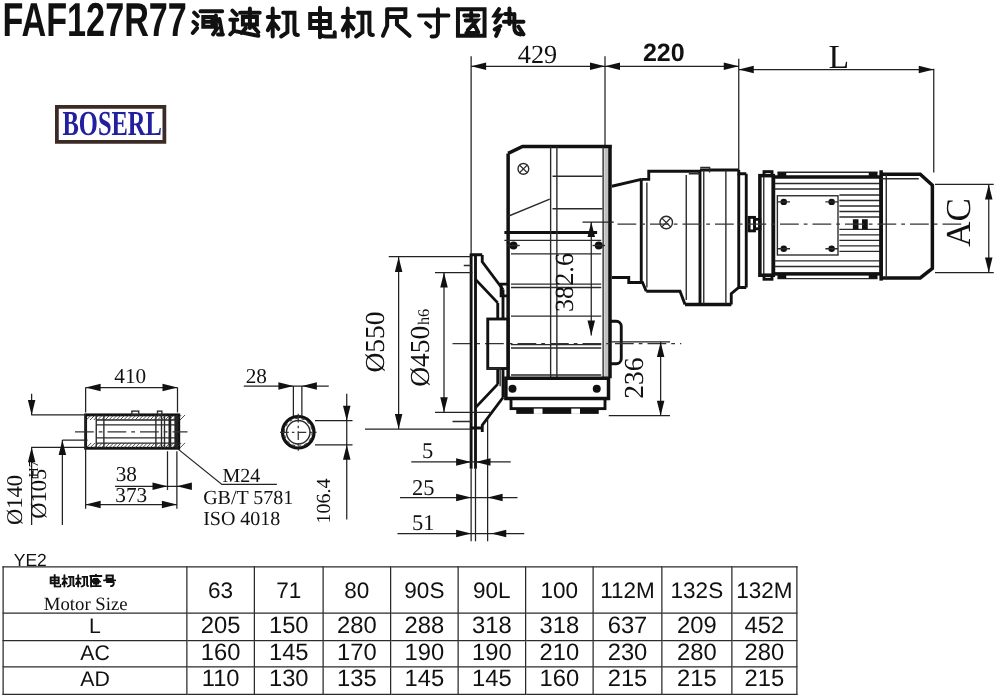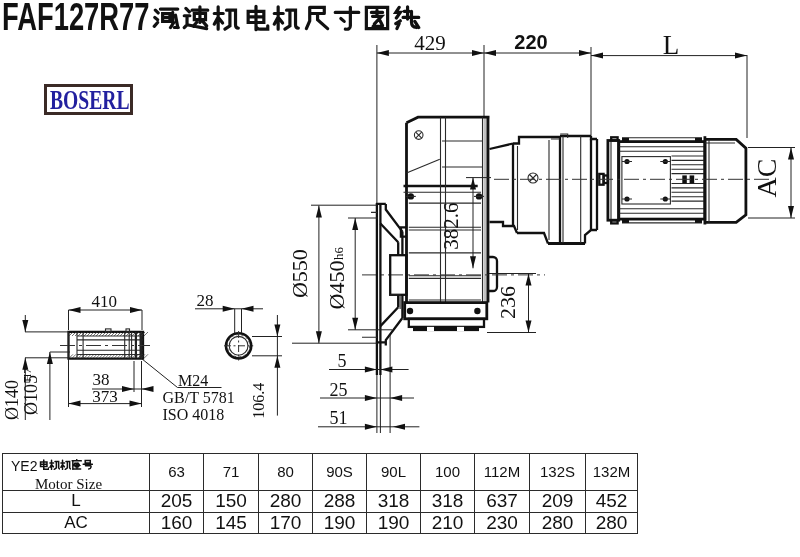--- a/index.html
+++ b/index.html
@@ -8,21 +8,21 @@
 .t{stroke:#2a2a2a;stroke-width:1.1;fill:none}
 .o{stroke:#111;stroke-width:2.8;fill:none}
 .o2{stroke:#111;stroke-width:2.3;fill:none}
 .cl{stroke:#333;stroke-width:1;fill:none;stroke-dasharray:15 4 3 4}
 .clt{stroke:#333;stroke-width:1;fill:none;stroke-dasharray:7 2.5 2 2.5}
 .ah{fill:#111;stroke:none}
 .ts{font-family:"Liberation Serif",serif;fill:#111}
 svg text{fill:#111}
 #tbl{position:absolute;left:2px;top:453px;border-collapse:collapse;table-layout:fixed}
 #tbl td{border:1.5px solid #2b2b2b;text-align:center;vertical-align:middle;font-size:19px;line-height:20.6px;padding:0;height:20.6px;overflow:hidden}
-#tbl td.hv{font-size:15px}
+#tbl td.hv{font-size:18px}
 #tbl td.lbl{font-size:17px}
 #tbl td#hcell{height:36px}
 </style>
 </head>
 <body>
 
 <div style="position:absolute;left:2px;top:-4px;font-size:38px;font-weight:bold;white-space:nowrap;transform:scaleX(0.72);transform-origin:left top">FAF127R77</div>
 <svg width="28" height="28" style="position:absolute;left:152px;top:4px" viewBox="0 0 100 100">
     <path d="M12,22 L22,32 M10,48 L20,56 M8,80 L20,66 M30,18 H92 M38,34 H64 V62 H38 Z M38,48 H64 M74,30 V70 M66,84 L78,66 M84,40 L92,84 M80,84 L94,84" fill="none" stroke="#111" stroke-width="11.4286" stroke-linecap="round"></path>
   </svg>
@@ -392,24 +392,36 @@
         <td>160</td>
         <td>145</td>
         <td>170</td>
         <td>190</td>
         <td>190</td>
         <td>210</td>
         <td>230</td>
         <td>280</td>
         <td>280</td>
       </tr>
+<tr>
+        <td class="lbl">AD</td>
+        <td>110</td>
+        <td>130</td>
+        <td>135</td>
+        <td>145</td>
+        <td>145</td>
+        <td>160</td>
+        <td>215</td>
+        <td>215</td>
+        <td>215</td>
+      </tr>
 </tbody>
   </table>
 
-<div style="position:absolute;left:11px;top:458px;font-size:14px">YE2</div>
+<div style="position:absolute;left:11px;top:440px;font-size:14px">YE2</div>
 <svg width="11.5" height="11.5" style="position:absolute;left:37.5px;top:458.8px" viewBox="0 0 100 100">
     <path d="M50,8 V92 M22,26 H78 V66 H22 Z M22,46 H78 M50,78 Q50,90 66,90 H92 V78" fill="none" stroke="#111" stroke-width="13.0435" stroke-linecap="round"></path>
   </svg>
 <svg width="11.5" height="11.5" style="position:absolute;left:48.5px;top:458.8px" viewBox="0 0 100 100">
     <path d="M22,10 V90 M8,34 H40 M20,50 L8,72 M24,50 L38,68 M52,22 H64 V78 L46,90 M64,22 H84 V74 Q84,86 94,86" fill="none" stroke="#111" stroke-width="13.0435" stroke-linecap="round"></path>
   </svg>
 <svg width="11.5" height="11.5" style="position:absolute;left:59.5px;top:458.8px" viewBox="0 0 100 100">
     <path d="M22,10 V90 M8,34 H40 M20,50 L8,72 M24,50 L38,68 M52,22 H64 V78 L46,90 M64,22 H84 V74 Q84,86 94,86" fill="none" stroke="#111" stroke-width="13.0435" stroke-linecap="round"></path>
   </svg>
 <svg width="11.5" height="11.5" style="position:absolute;left:70.5px;top:458.8px" viewBox="0 0 100 100">

